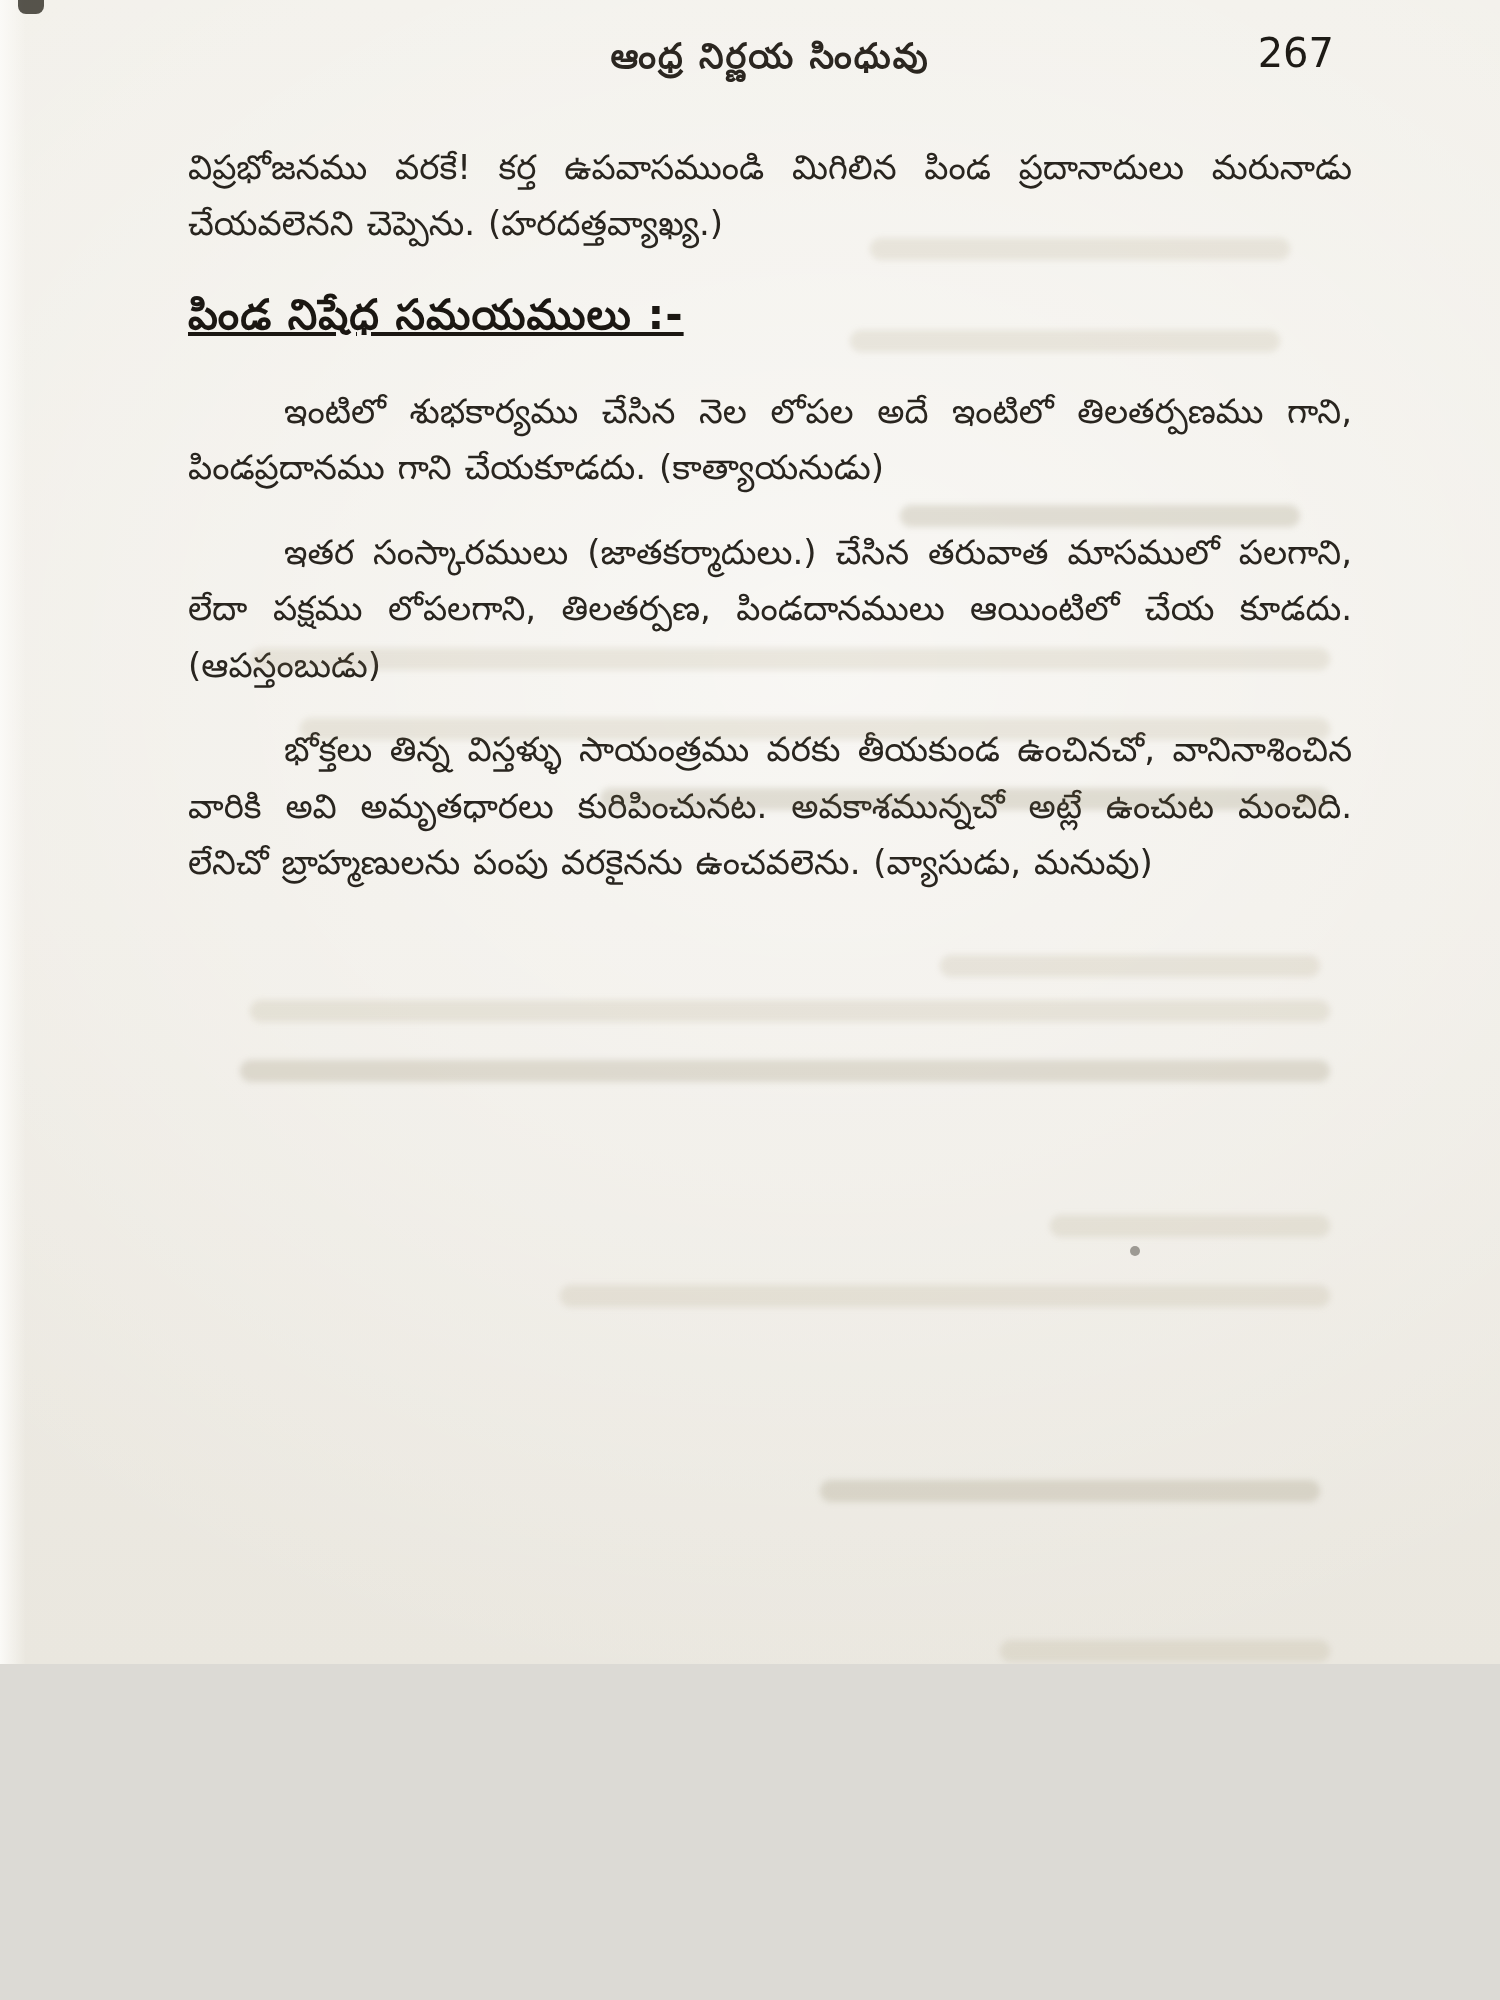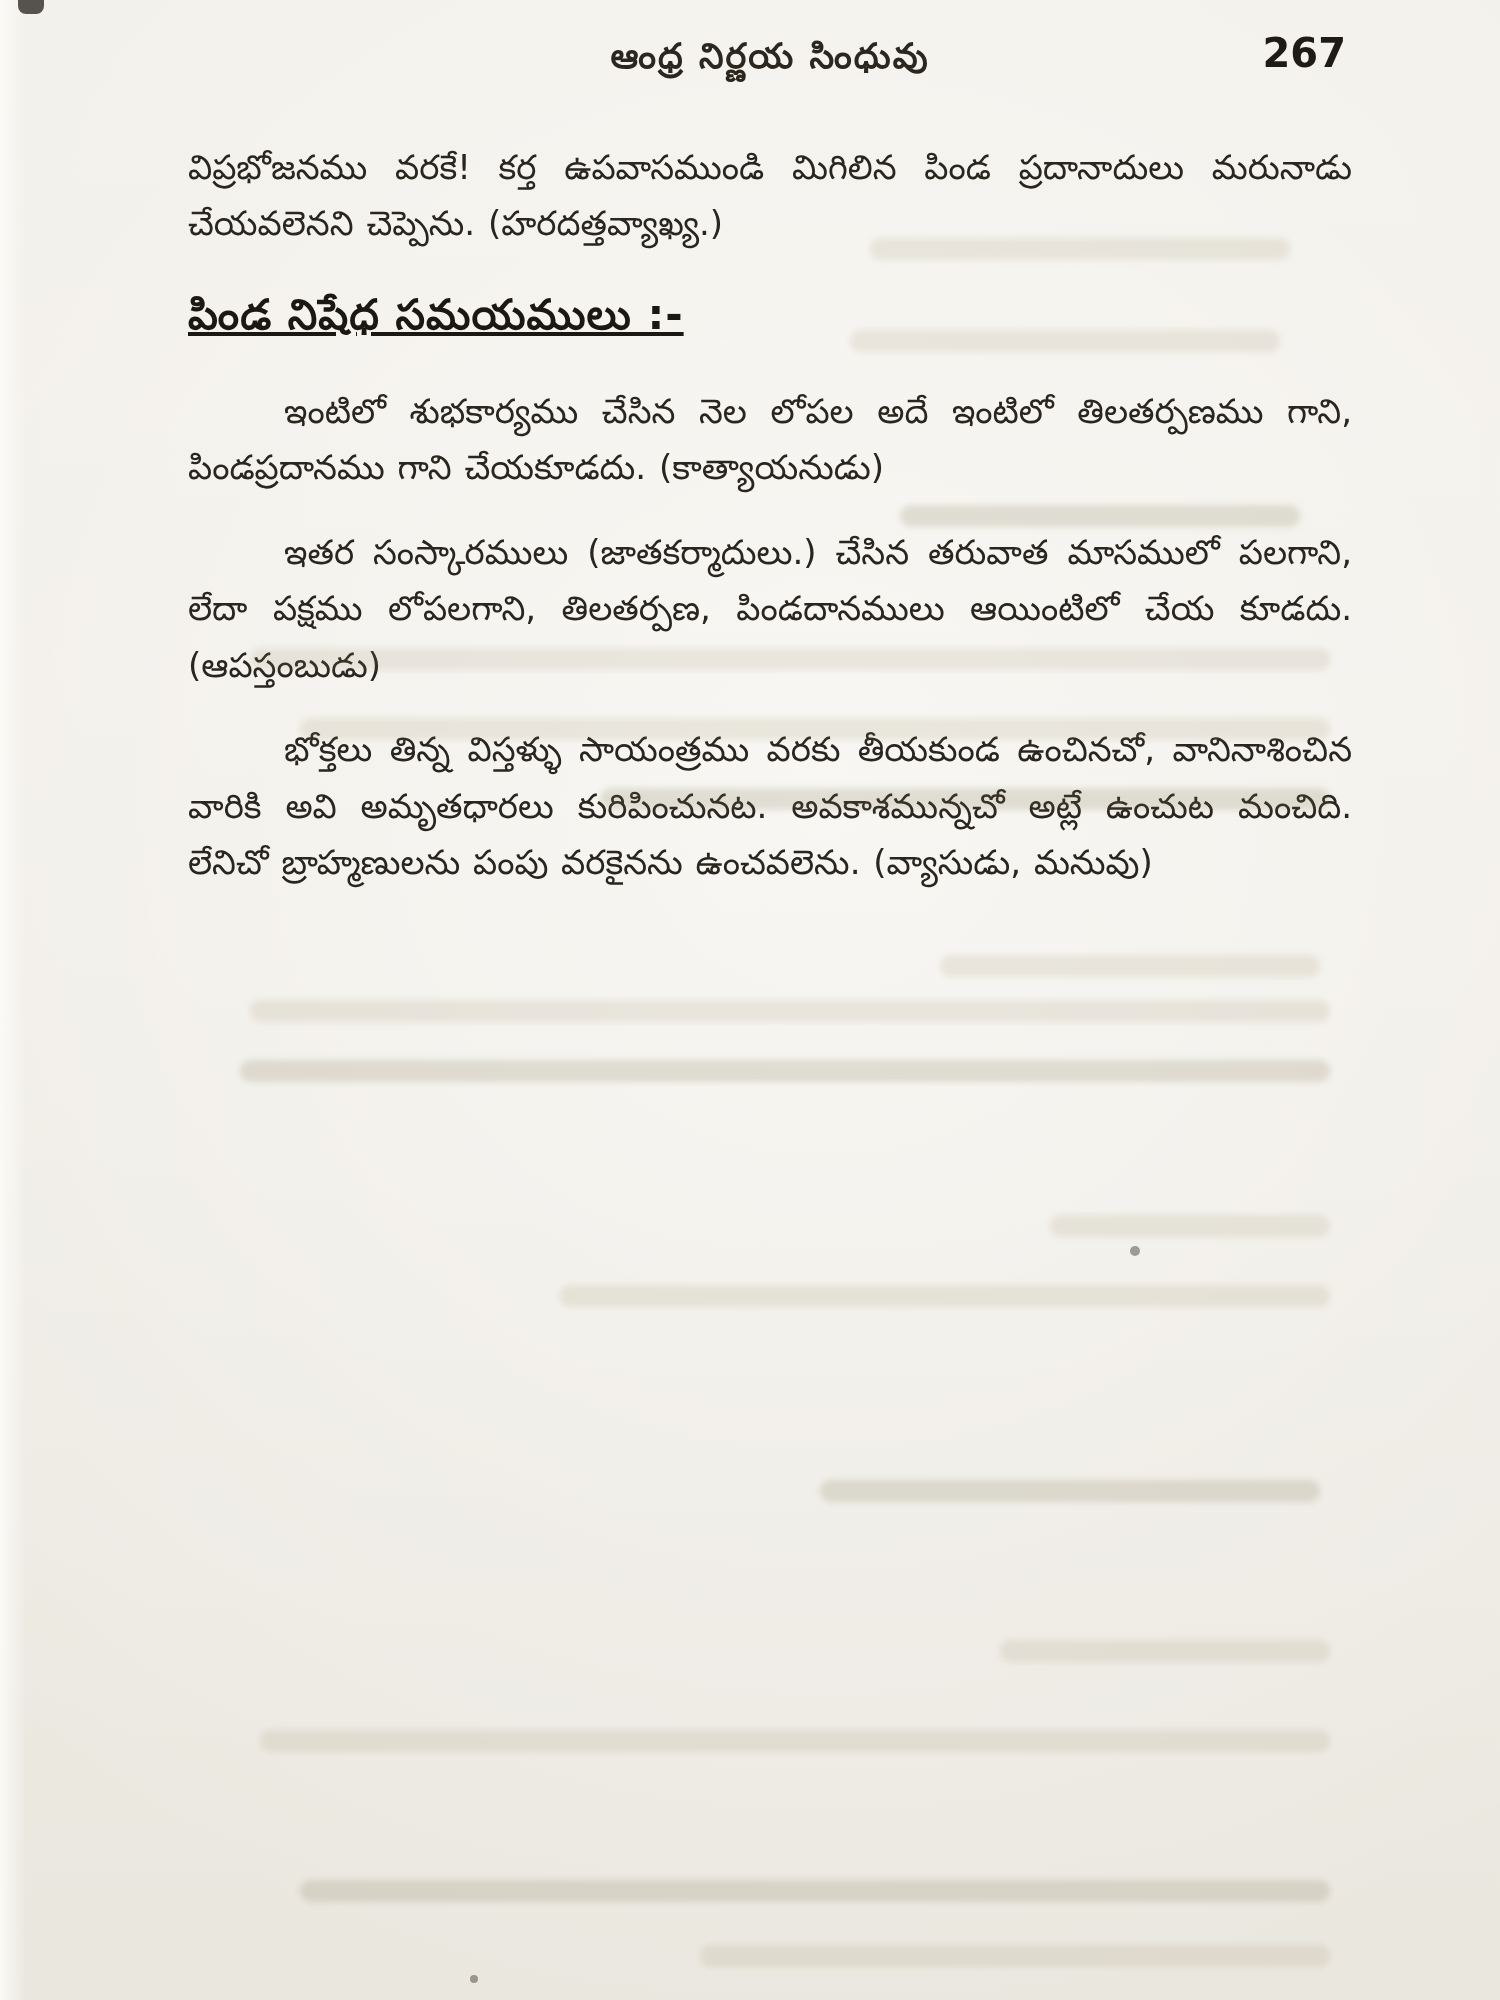--- a/index.html
+++ b/index.html
@@ -3,21 +3,21 @@
 <meta charset="utf-8">
 <style>
   html, body {
     margin: 0;
     padding: 0;
     background: #dcdad5;
   }
   .scan-page {
     position: relative;
     width: 1500px;
-    height: 2000px;
+    height: 1664px;
     margin: 0 auto;
     overflow: hidden;
     background:
       radial-gradient(ellipse 120% 90% at 55% 40%, rgba(255,255,255,0.55), rgba(0,0,0,0) 70%),
       linear-gradient(180deg, #f2f0ea 0%, #efece5 55%, #eae7df 100%);
     font-family: "DejaVu Sans", "Liberation Sans", sans-serif;
     color: #26231e;
   }
   
   .left-strip {
@@ -52,24 +52,24 @@
     position: absolute;
     left: 0; right: 0;
     text-align: center;
     font-size: 35px;
     font-weight: 600;
     letter-spacing: 2px;
     color: #2b2620;
   }
   .page-number {
     position: absolute;
-    right: 4px;
+    right: 16px;
     top: -6px;
     font-size: 40px;
-    font-weight: bold;
+    font-weight: normal;
     color: #1e1b16;
     margin-left: 38px;
   }
 
   .content {
     position: absolute;
     top: 130px;
     left: 188px;
     right: 148px;
   }

